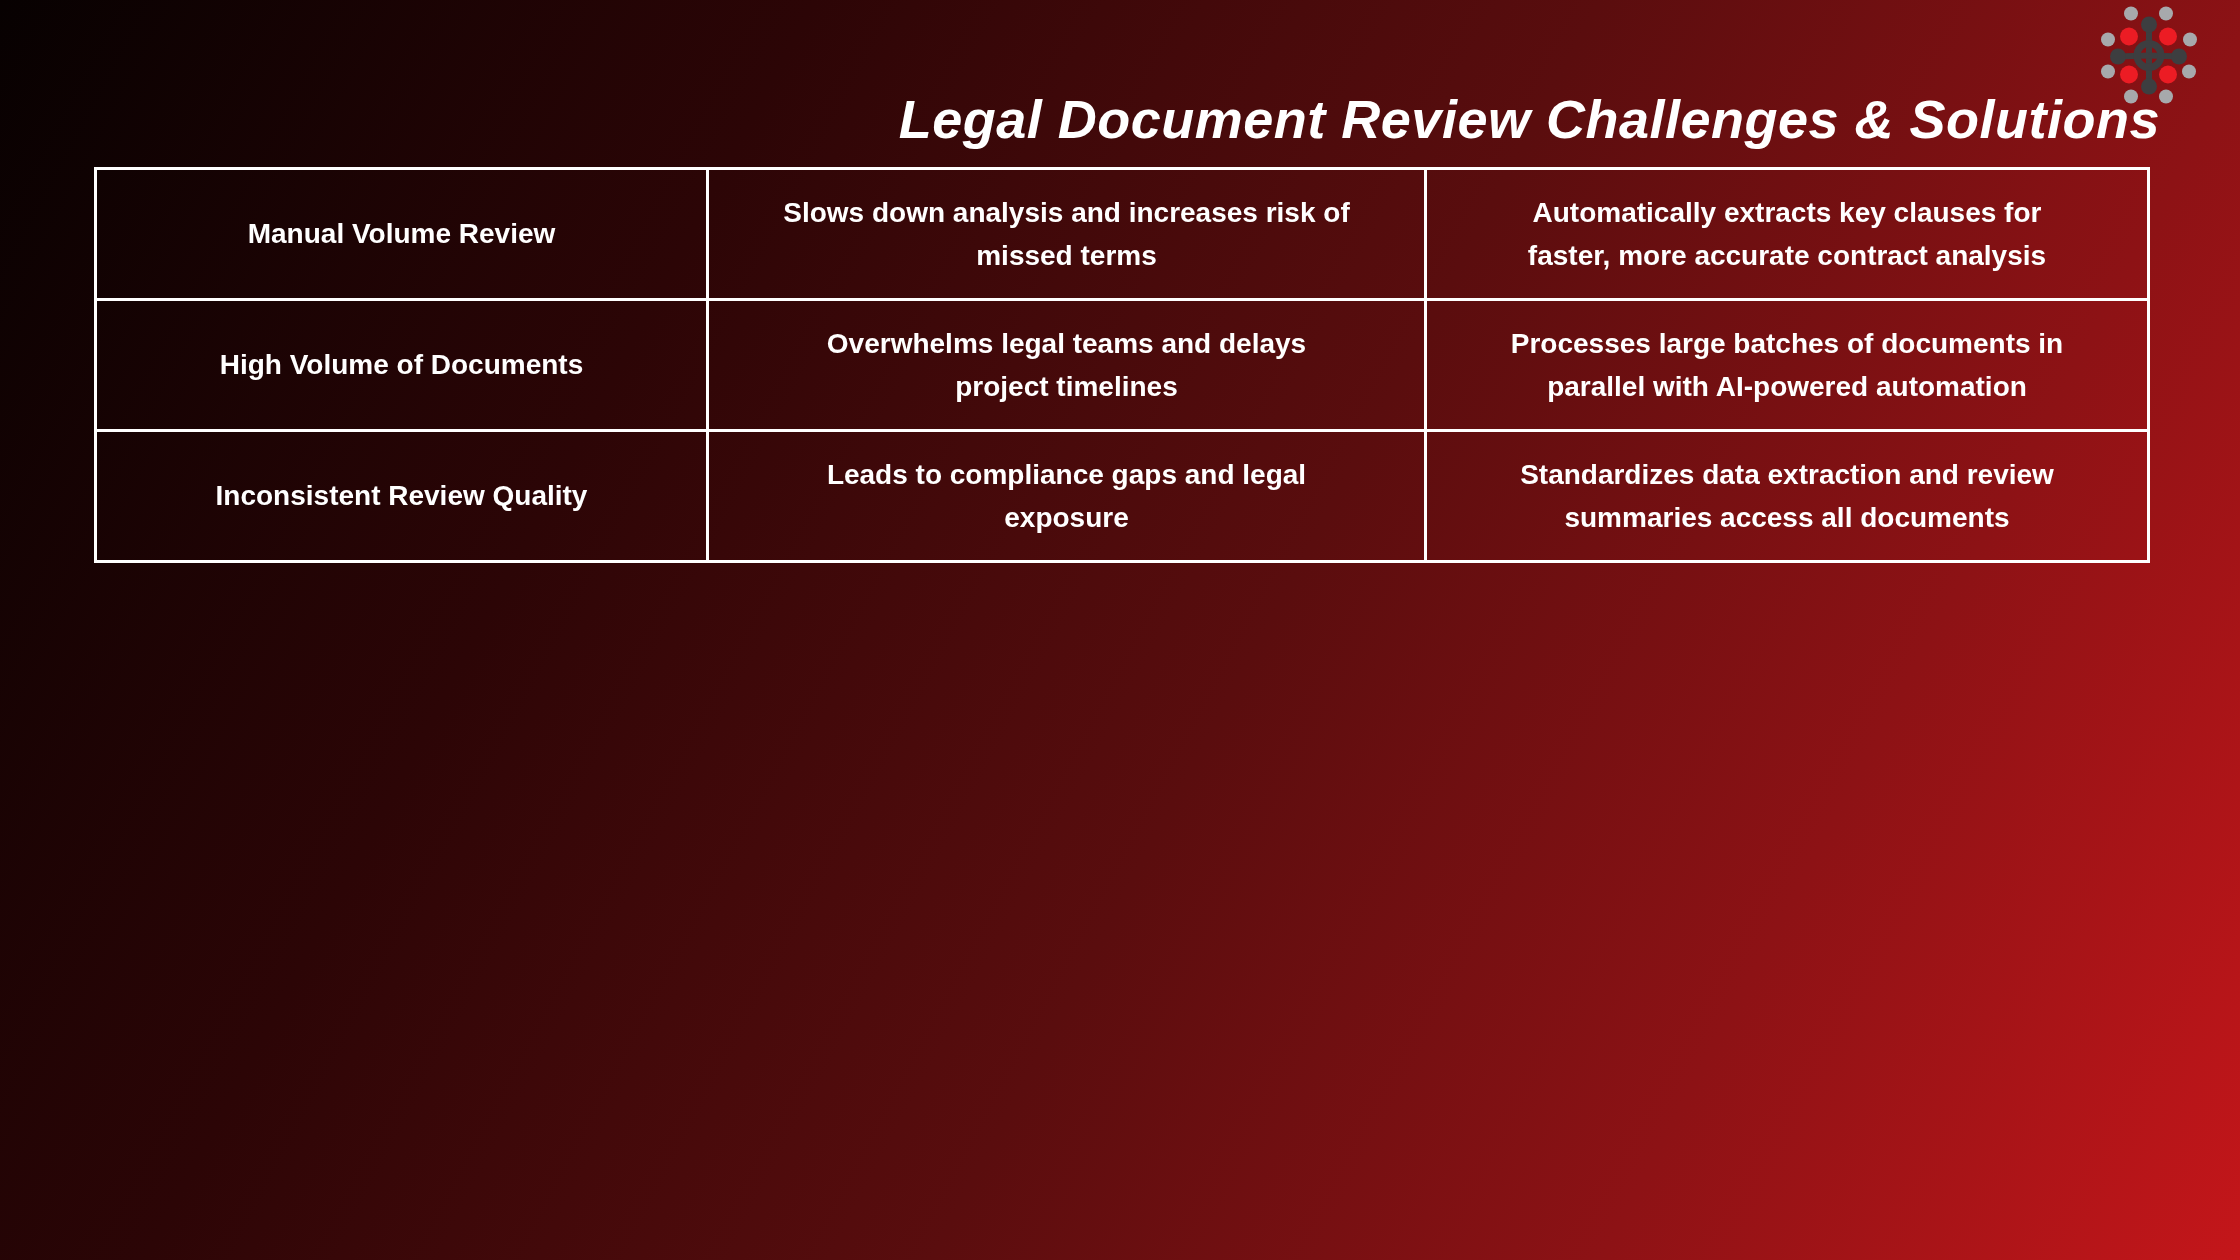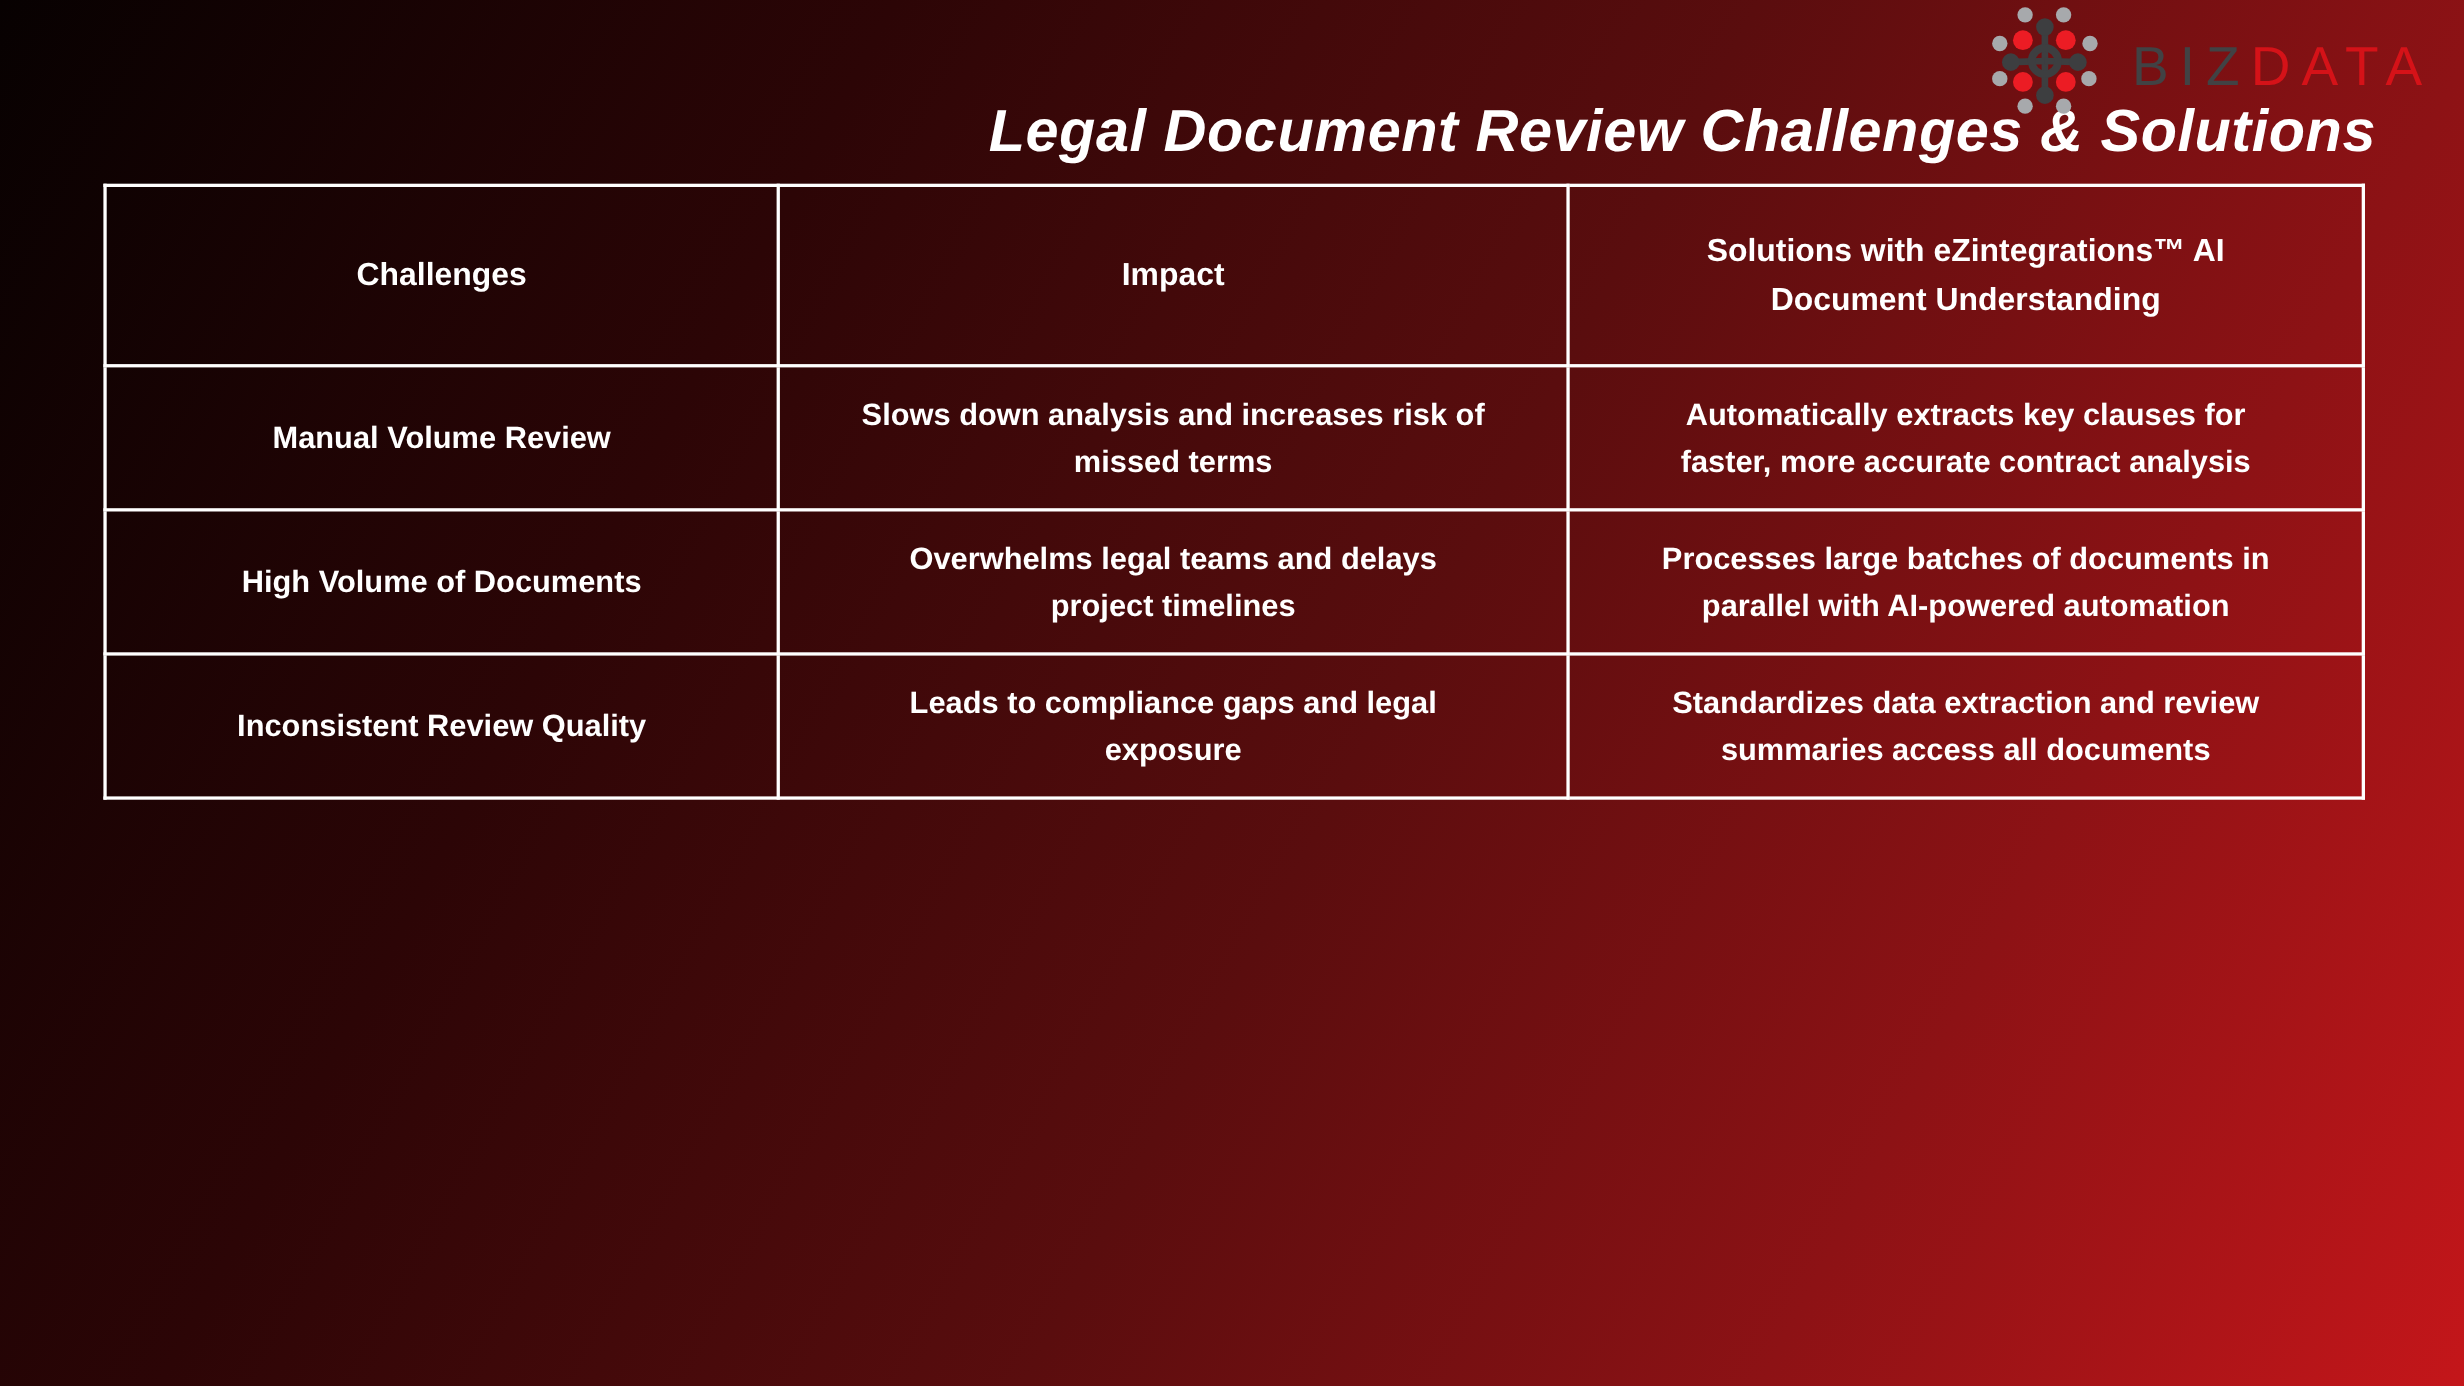--- a/index.html
+++ b/index.html
@@ -82,36 +82,29 @@
         <circle cx="80" cy="5" r="7"></circle>
         <circle cx="22" cy="31" r="7"></circle>
         <circle cx="104" cy="31" r="7"></circle>
         <circle cx="22" cy="63" r="7"></circle>
         <circle cx="103" cy="63" r="7"></circle>
         <circle cx="45" cy="88" r="7"></circle>
         <circle cx="80" cy="88" r="7"></circle>
       </g>
     </svg>
   </span>
-  <span class="logo-text"><span class="biz">BIZ</span><span class="data">DATA</span></span>
 </div>
 
 <table class="matrix">
   <colgroup>
     <col class="col-challenge">
       <col class="col-impact">
       <col class="col-solution">
   </colgroup>
   <tbody>
-      <tr>
-    <th>Challenges</th>
-    <th>Impact</th>
-    <th>Solutions with eZintegrations™ AI
-Document Understanding</th>
-  </tr>
   <tr>
     <td>Manual Volume Review</td>
     <td>Slows down analysis and increases risk of
 missed terms</td>
     <td>Automatically extracts key clauses for
 faster, more accurate contract analysis</td>
   </tr>
   <tr>
     <td>High Volume of Documents</td>
     <td>Overwhelms legal teams and delays

